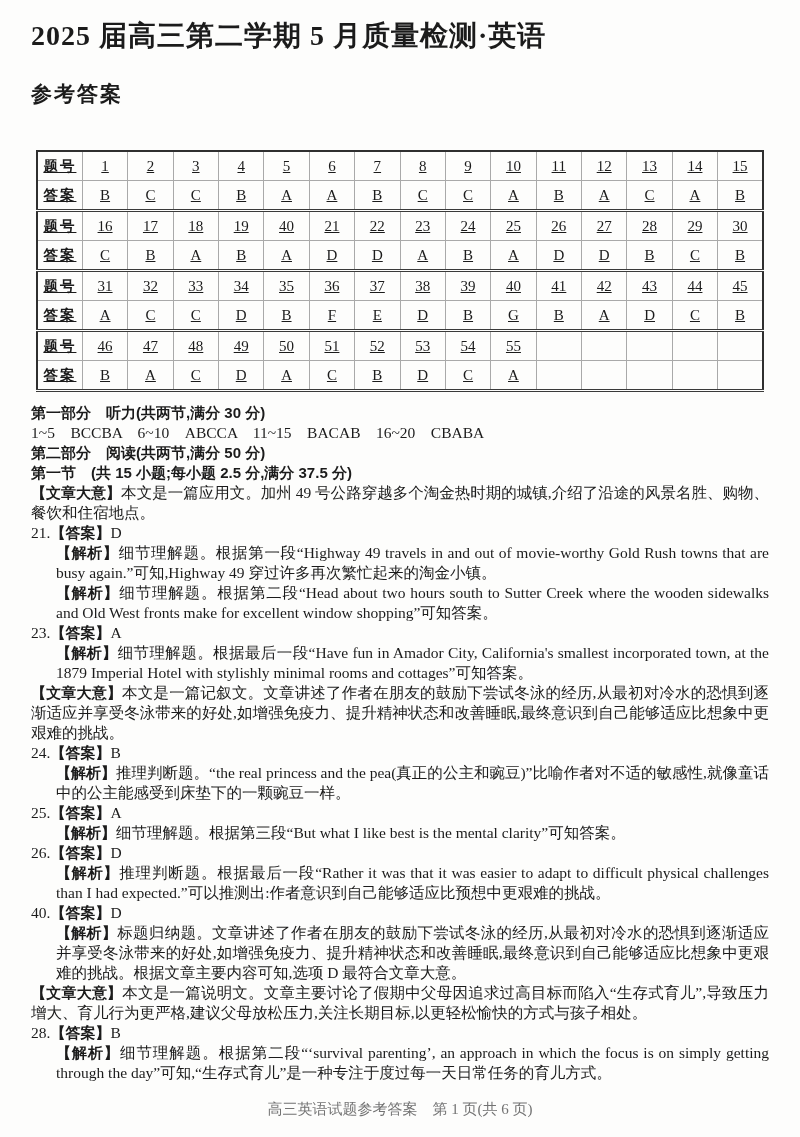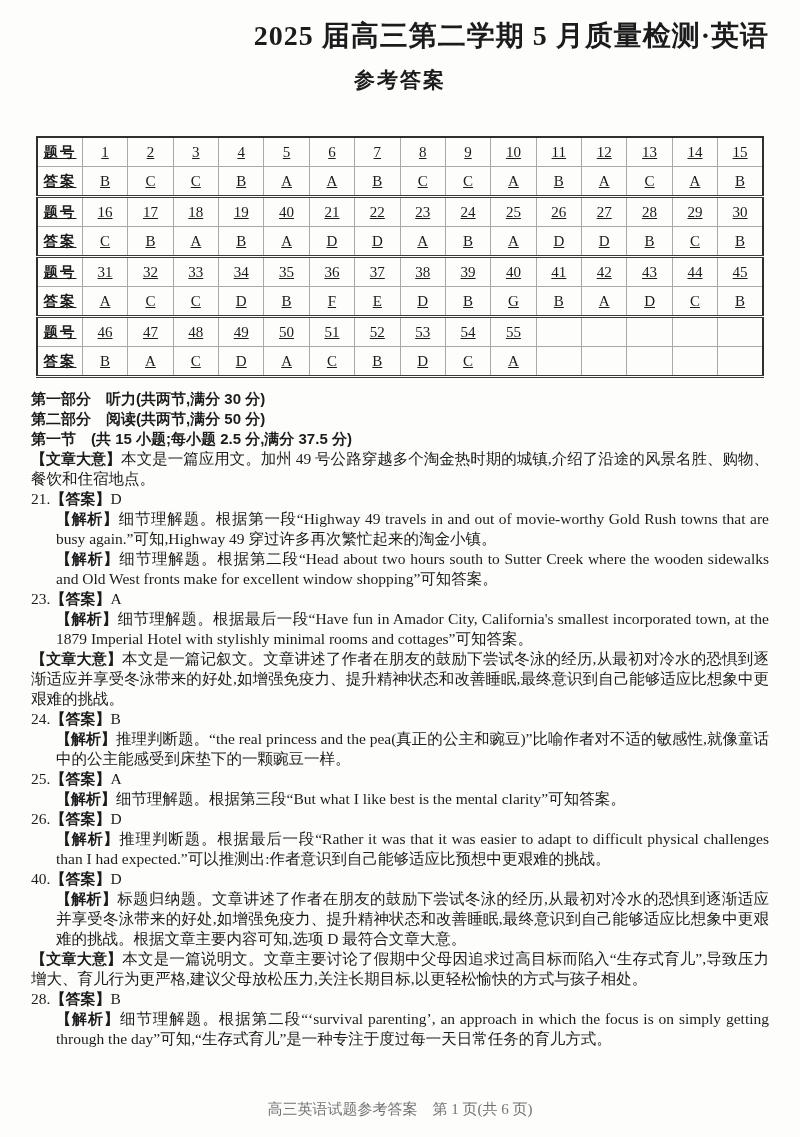--- a/index.html
+++ b/index.html
@@ -9,29 +9,29 @@
     margin:0 auto;
     background:#fdfdfc;
     color:#1b1b1b;
     font-family:"Liberation Serif","DejaVu Serif",serif;
     box-sizing:border-box;
     padding:16px 31px 0 31px;
     overflow:hidden;
   }
   h1.title{
     margin:2px 0 0 0;
-    text-align:right;
+    text-align:left;
     font-size:28px;
     line-height:36px;
     font-weight:700;
     letter-spacing:1px;
   }
   h2.subtitle{
-    margin:12px 0 0 0;
-    text-align:center;
+    margin:26px 0 0 0;
+    text-align:left;
     font-size:21px;
     line-height:28px;
     font-weight:700;
     letter-spacing:2px;
   }
   table.answers{
     width:728px;
     margin:42px auto 0 auto;
     border-collapse:collapse;
     table-layout:fixed;
@@ -234,20 +234,21 @@
           <td class="ans-cell"></td>
           <td class="ans-cell"></td>
           <td class="ans-cell"></td>
           <td class="ans-cell"></td>
         </tr>
       </tbody>
   </table>
 
   <div class="body-text">
       <div class="line heading"><span class="heading-text">第一部分　听力(共两节,满分 30 分)</span></div>
+      <div class="line plain">1~5　BCCBA　6~10　ABCCA　11~15　BACAB　16~20　CBABA</div>
       <div class="line heading"><span class="heading-text">第二部分　阅读(共两节,满分 50 分)</span></div>
       <div class="line heading"><span class="heading-text">第一节　(共 15 小题;每小题 2.5 分,满分 37.5 分)</span></div>
       <div class="para summary"><b class="tag">【文章大意】</b><span>本文是一篇应用文。加州 49 号公路穿越多个淘金热时期的城镇,介绍了沿途的风景名胜、购物、餐饮和住宿地点。</span></div>
       <div class="line answer-line"><span class="q-num">21.</span><b class="tag">【答案】</b><span class="ans-val">D</span></div>
       <div class="para indent analysis"><b class="tag">【解析】</b><span>细节理解题。根据第一段“Highway 49 travels in and out of movie-worthy Gold Rush towns that are busy again.”可知,Highway 49 穿过许多再次繁忙起来的淘金小镇。</span></div>
       <div class="para indent analysis"><b class="tag">【解析】</b><span>细节理解题。根据第二段“Head about two hours south to Sutter Creek where the wooden sidewalks and Old West fronts make for excellent window shopping”可知答案。</span></div>
       <div class="line answer-line"><span class="q-num">23.</span><b class="tag">【答案】</b><span class="ans-val">A</span></div>
       <div class="para indent analysis"><b class="tag">【解析】</b><span>细节理解题。根据最后一段“Have fun in Amador City, California's smallest incorporated town, at the 1879 Imperial Hotel with stylishly minimal rooms and cottages”可知答案。</span></div>
       <div class="para summary"><b class="tag">【文章大意】</b><span>本文是一篇记叙文。文章讲述了作者在朋友的鼓励下尝试冬泳的经历,从最初对冷水的恐惧到逐渐适应并享受冬泳带来的好处,如增强免疫力、提升精神状态和改善睡眠,最终意识到自己能够适应比想象中更艰难的挑战。</span></div>
       <div class="line answer-line"><span class="q-num">24.</span><b class="tag">【答案】</b><span class="ans-val">B</span></div>

